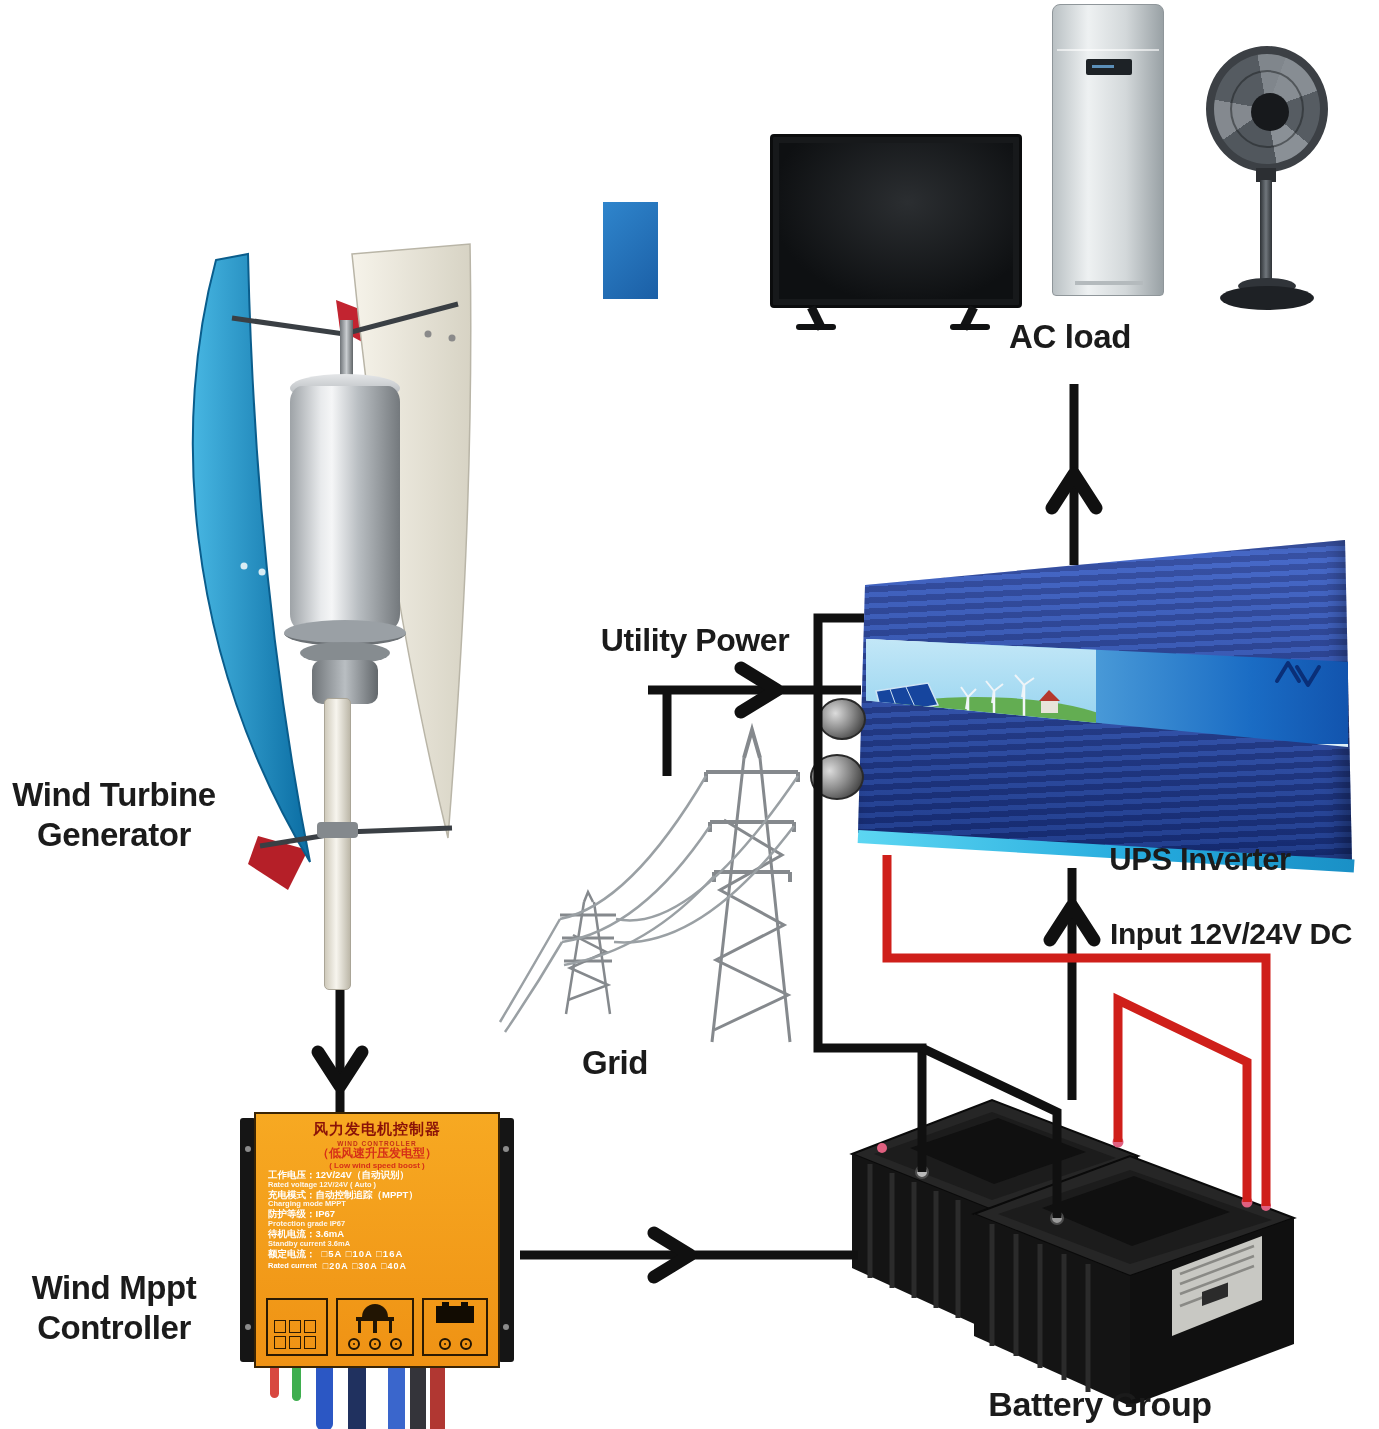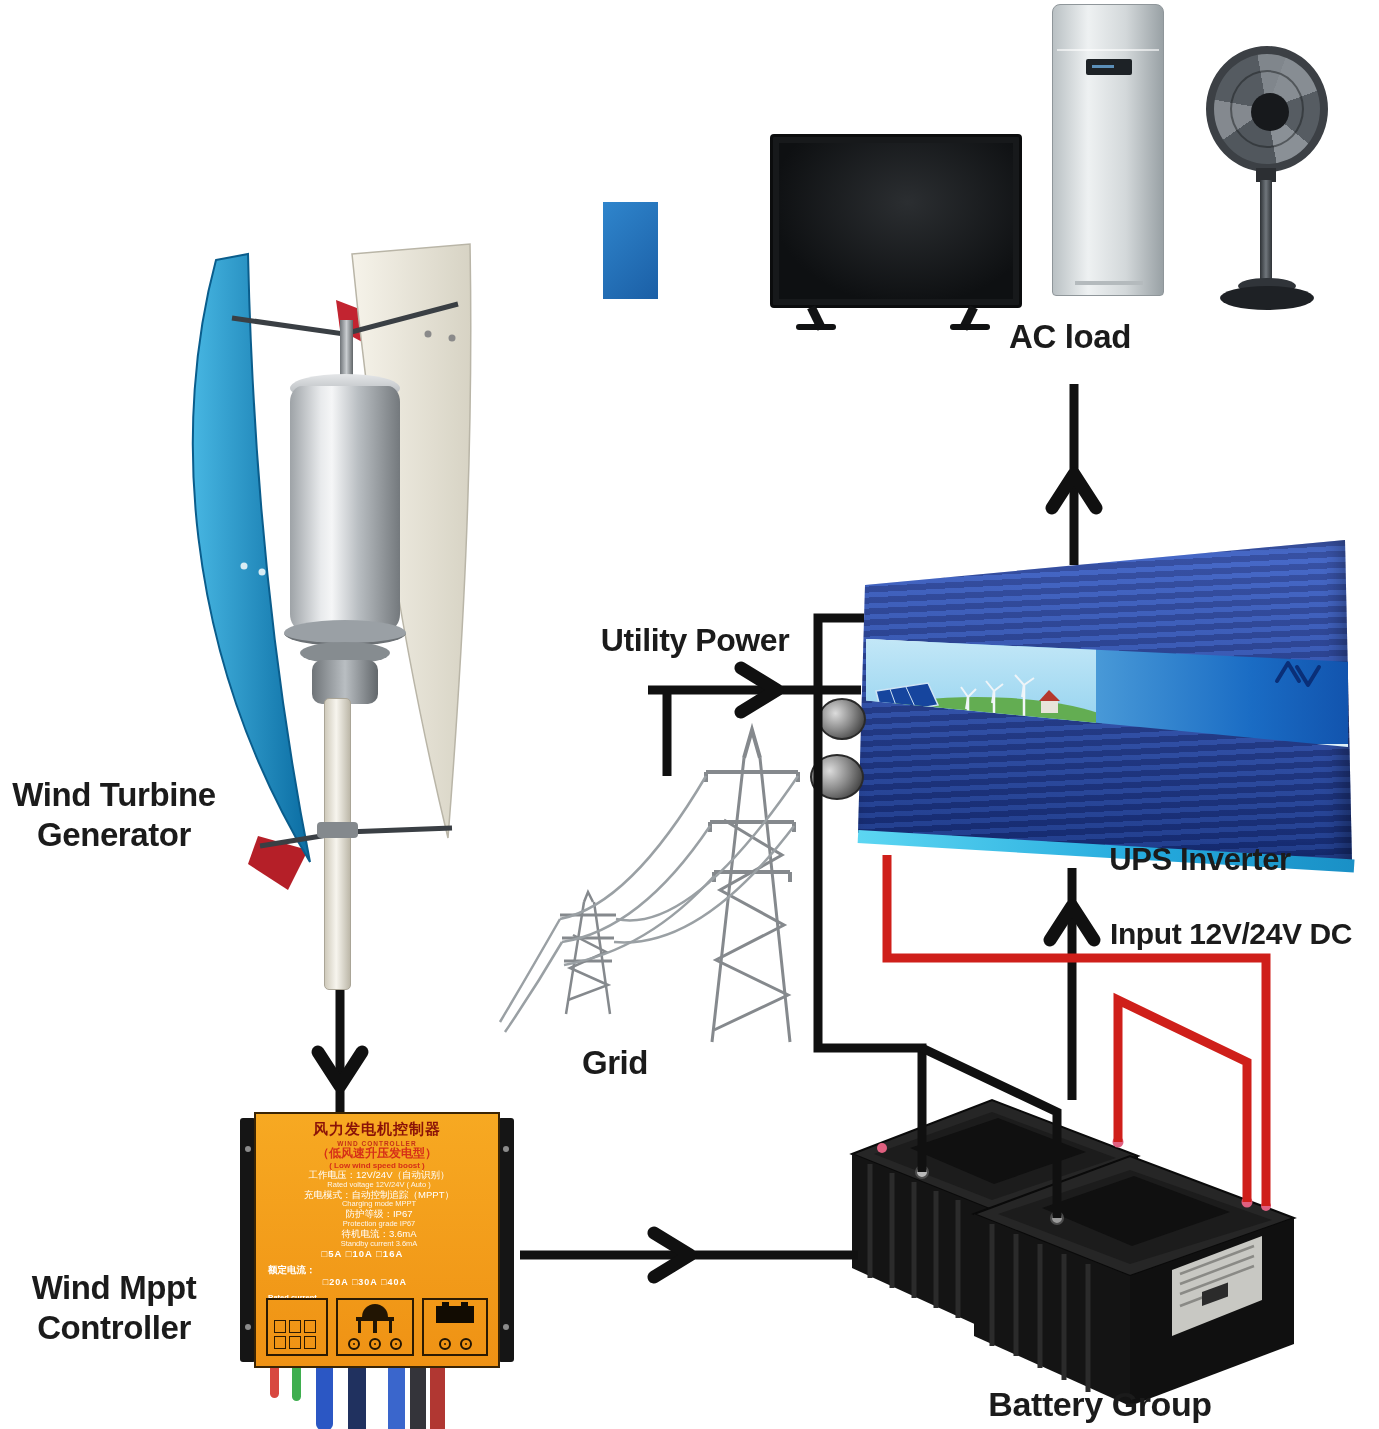--- a/index.html
+++ b/index.html
@@ -65,24 +65,24 @@
   .rail.l { left:0; } .rail.r { right:0; }
   .rail i { position:absolute; left:5px; width:6px; height:6px; border-radius:50%; background:#8b8b8b; }
   .rail i.t { top:28px; } .rail i.b { bottom:32px; }
   .ctrl-face { position:absolute; left:14px; top:0; width:246px; height:256px;
                background:linear-gradient(180deg,#f7a922,#ef9214); border:2px solid #3a2404;
                padding:6px 8px 0 8px; text-align:center; overflow:hidden; }
   .c-title { font-size:15px; font-weight:700; color:#8a1208; letter-spacing:1px; }
   .c-sub   { font-size:6.5px; font-weight:700; color:#c43018; letter-spacing:1px; margin-top:1px; }
   .c-red   { font-size:12px; font-weight:700; color:#d62f18; line-height:1.15; }
   .c-red.en{ font-size:8px; }
-  .c-w     { font-size:9.5px; font-weight:400; color:#ffffff; line-height:1.15; text-align:center; padding-left:4px; }
+  .c-w     { font-size:9.5px; font-weight:700; color:#ffffff; line-height:1.15; text-align:left; padding-left:4px; }
   .c-w.en  { font-size:7.5px; color:#fdf6ec; }
   .c-row   { display:flex; gap:6px; font-weight:700; color:#fff; text-align:left; padding-left:4px; }
-  .c-row .k{ font-size:9.5px;margin-top:16px; } .c-row .v{ font-size:9.5px; letter-spacing:1px; }
+  .c-row .k{ font-size:9.5px; } .c-row .v{ font-size:9.5px; letter-spacing:1px; }
   .c-row.en .k{ font-size:7.5px; } .c-row.en .v{ font-size:9px; letter-spacing:1px; }
   .c-boxes { position:absolute; left:10px; right:10px; bottom:10px; height:58px; display:flex; gap:8px; }
   .c-box { border:2px solid #2b1a02; position:relative; }
   .c-box.b1 { width:62px; } .c-box.b2 { flex:1; } .c-box.b3 { width:66px; }
   .cellgrid { position:absolute; left:6px; bottom:5px; display:grid; grid-template-columns:12px 12px 12px; gap:3px; }
   .cellgrid i { width:12px; height:13px; border:1.5px solid #2b1a02; }
   .dome { position:absolute; left:50%; top:4px; transform:translateX(-50%);
           width:26px; height:13px; border-radius:13px 13px 0 0; background:#221503; }
   .dome-base { position:absolute; left:50%; top:17px; transform:translateX(-50%);
           width:38px; height:4px; background:#221503; }

